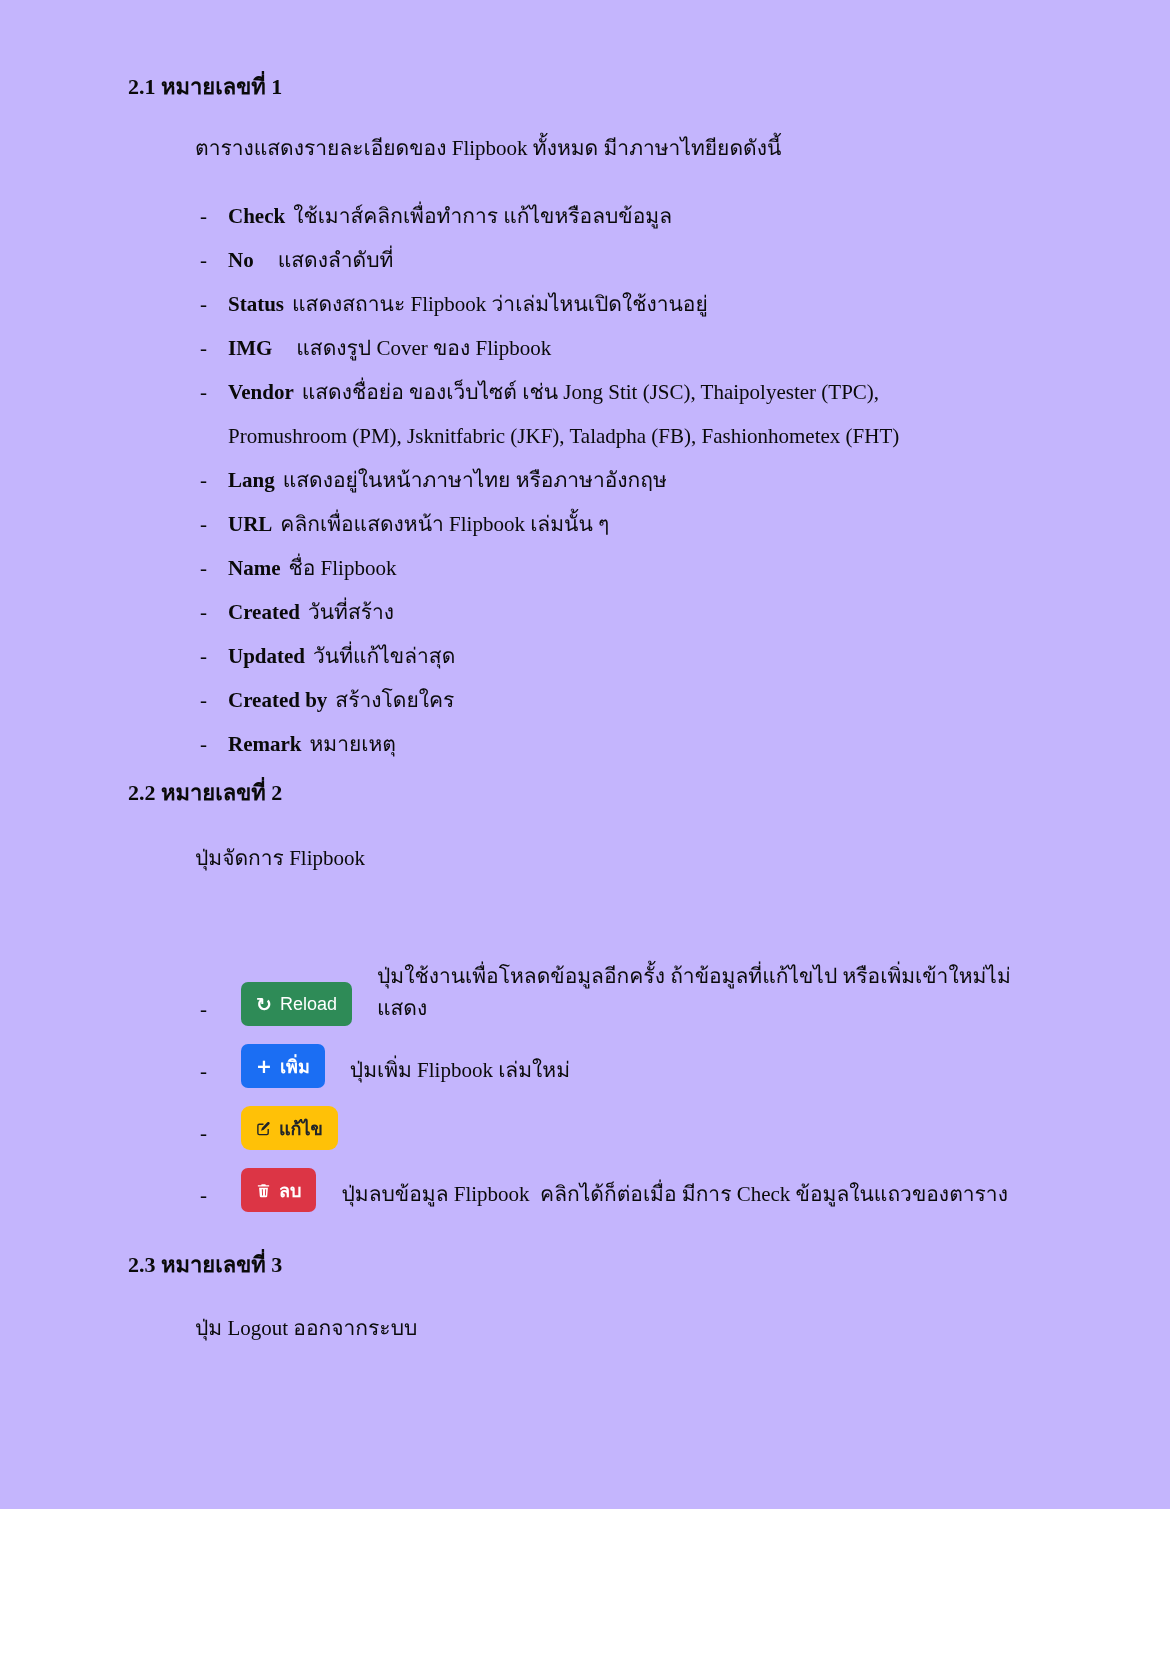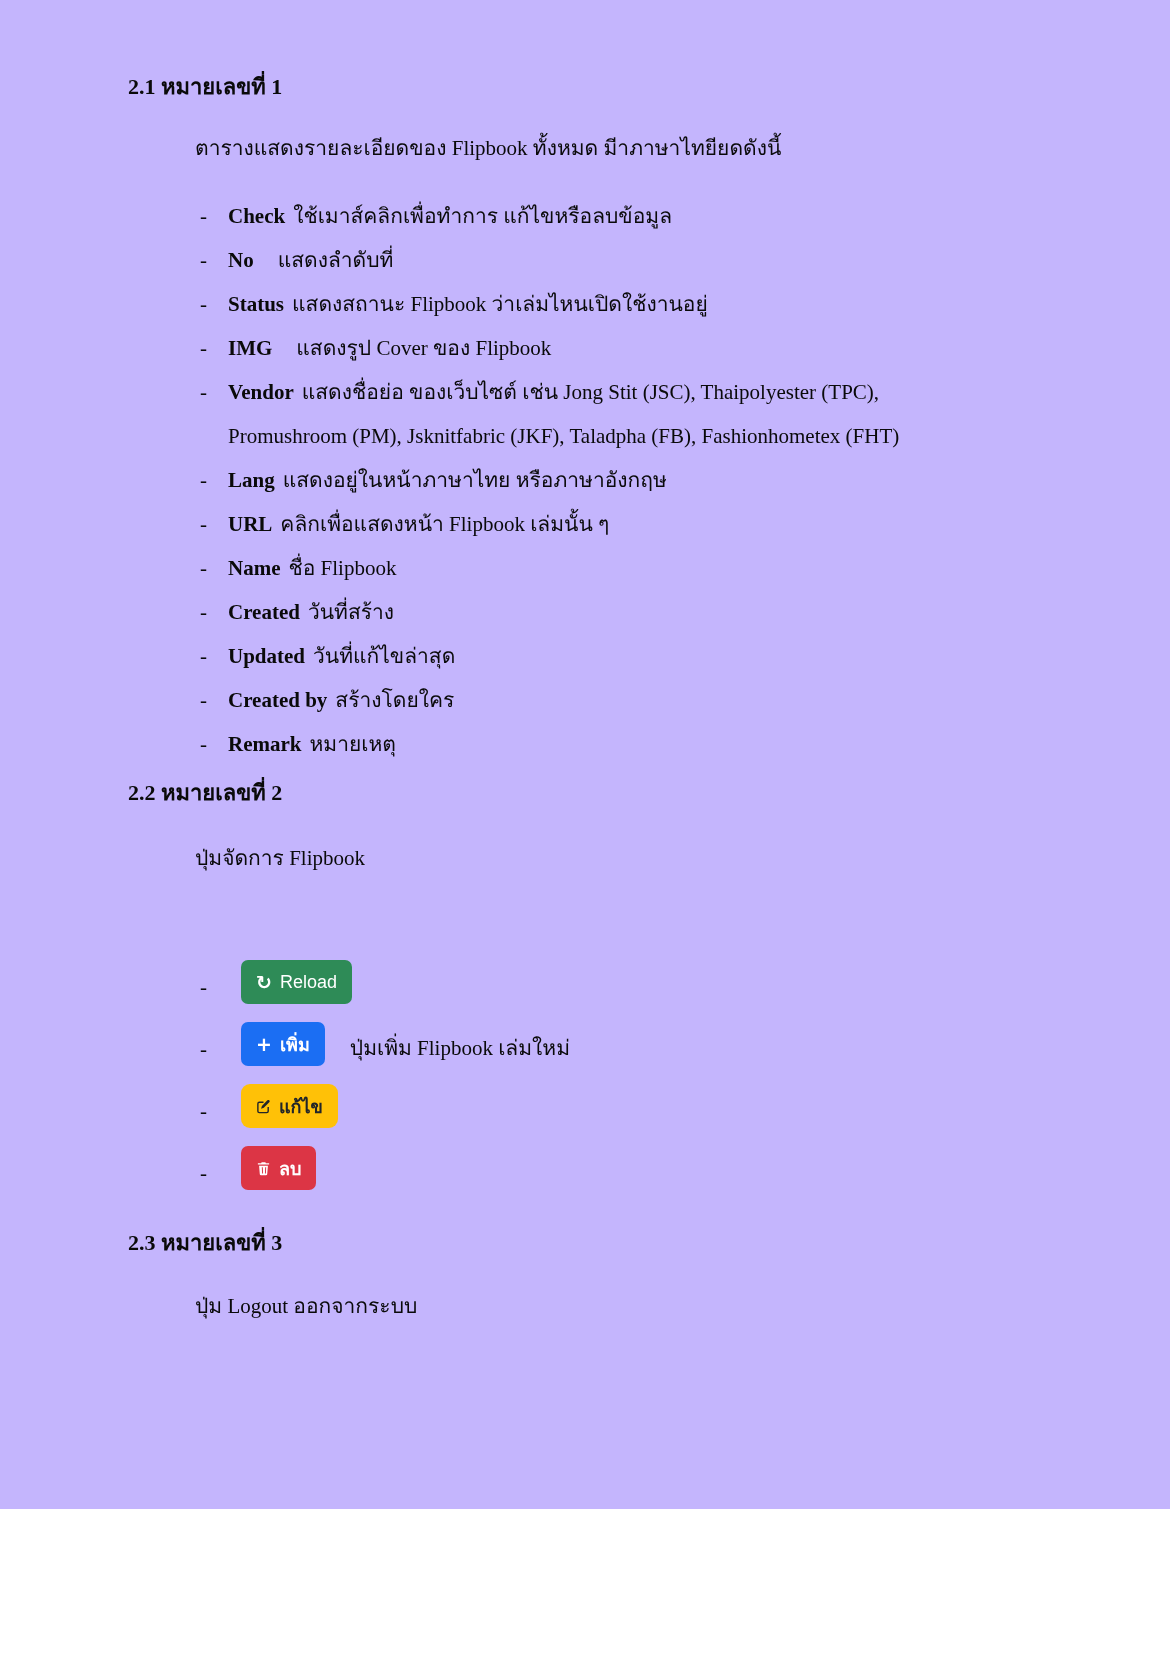--- a/index.html
+++ b/index.html
@@ -140,20 +140,21 @@
   <div class="intro intro-2">ปุ่มจัดการ Flipbook</div>
 
   <div class="btn-rows">
 
     <div class="btn-row">
       <span class="dash">-</span>
       <button class="ui-btn" style="background-color: rgb(46, 139, 87); color: rgb(255, 255, 255);">
         <span class="glyph">↻</span>
         <span>Reload</span>
       </button>
+      <span class="btn-desc">ปุ่มใช้งานเพื่อโหลดข้อมูลอีกครั้ง ถ้าข้อมูลที่แก้ไขไป หรือเพิ่มเข้าใหม่ไม่แสดง</span>
     </div>
 
     <div class="btn-row">
       <span class="dash">-</span>
       <button class="ui-btn bold" style="background-color: rgb(27, 110, 243); color: rgb(255, 255, 255);">
         <span class="glyph">+</span>
         <span>เพิ่ม</span>
       </button>
       <span class="btn-desc">ปุ่มเพิ่ม Flipbook เล่มใหม่</span>
     </div>
@@ -171,20 +172,21 @@
 
     <div class="btn-row">
       <span class="dash">-</span>
       <button class="ui-btn bold" style="background-color: rgb(220, 53, 69); color: rgb(255, 255, 255);">
         <svg width="15" height="15" viewBox="0 0 16 16" fill="#ffffff">
           <path d="M6 1.2h4l.5 1.1H14v1.5H2V2.3h3.5L6 1.2z"></path>
           <path d="M3.3 5h9.4l-.75 9.1a1.3 1.3 0 0 1-1.3 1.2H5.35a1.3 1.3 0 0 1-1.3-1.2L3.3 5zm2.9 1.6.3 6.8h1l-.25-6.8h-1.05zm3.6 0-.25 6.8h1l.3-6.8H9.8z"></path>
         </svg>
         <span>ลบ</span>
       </button>
+      <span class="btn-desc">ปุ่มลบข้อมูล Flipbook  คลิกได้ก็ต่อเมื่อ มีการ Check ข้อมูลในแถวของตาราง</span>
     </div>
 
   </div>
 
   <div class="heading h3">2.3 หมายเลขที่ 3</div>
   <div class="intro intro-3">ปุ่ม Logout ออกจากระบบ</div>
 
 </div>
 
 </body></html>

